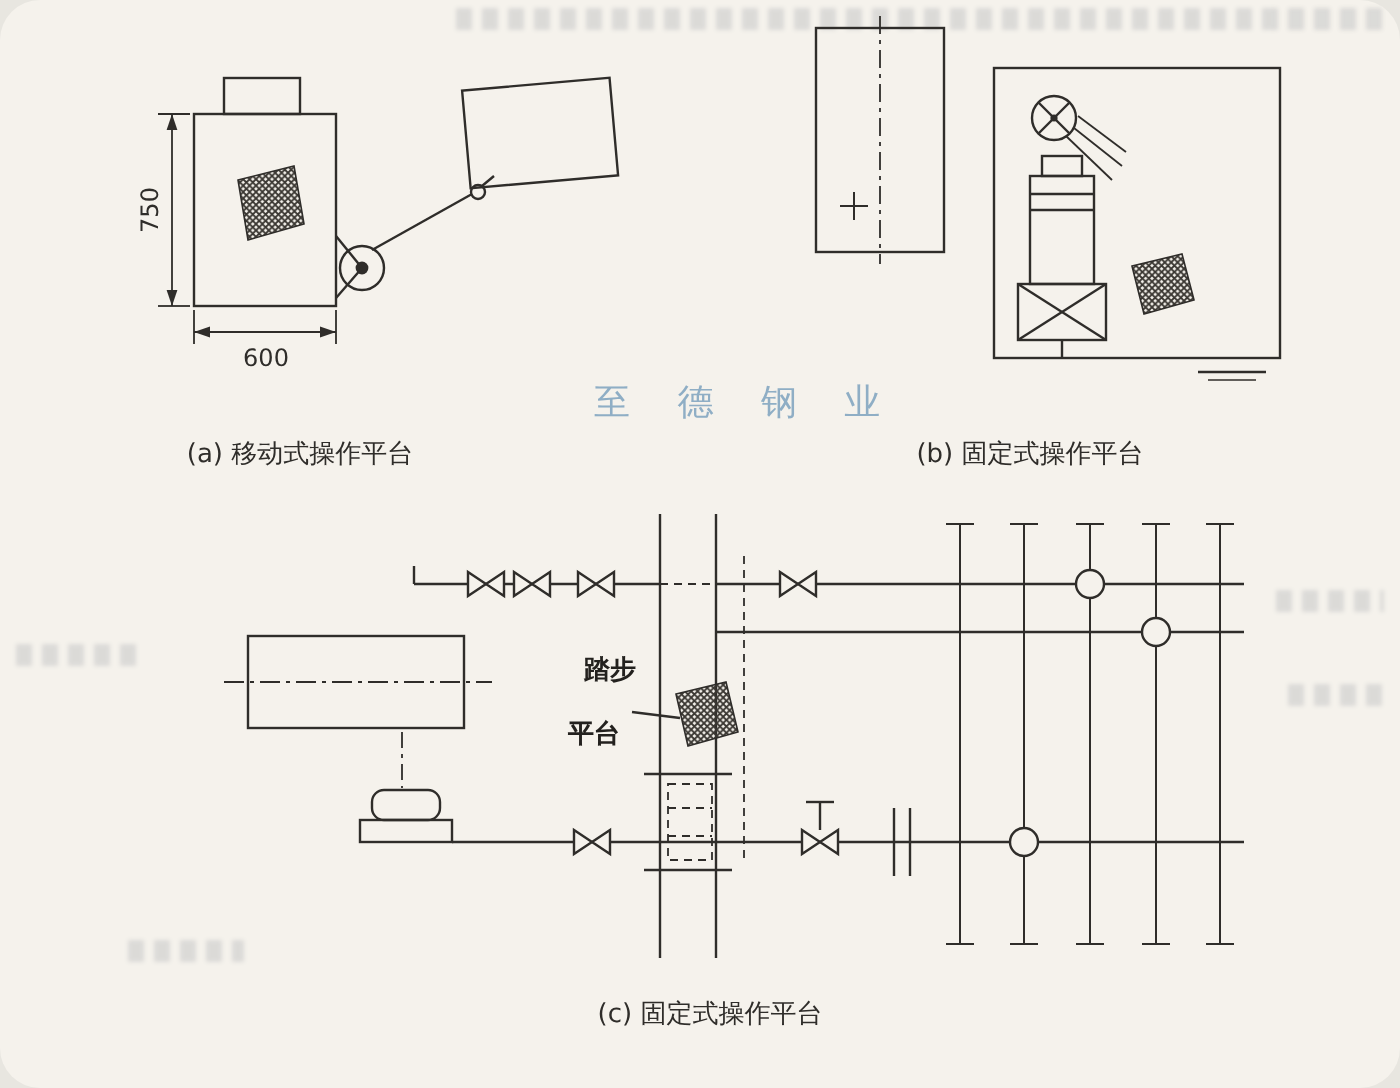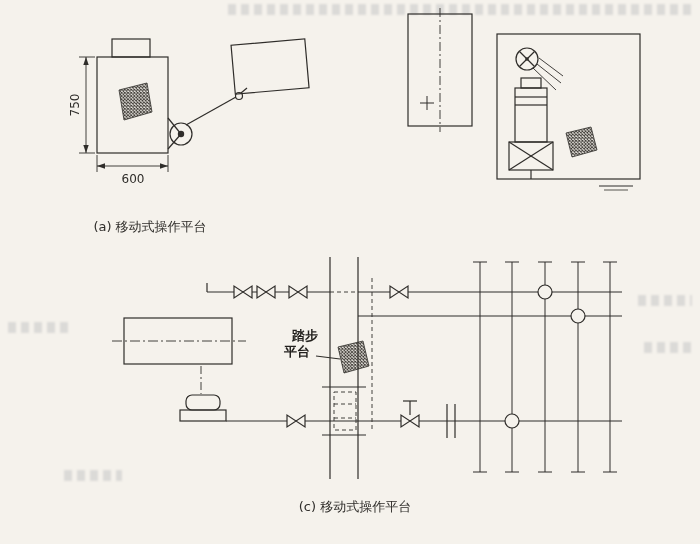--- a/index.html
+++ b/index.html
@@ -1,20 +1,21 @@
 <!DOCTYPE html>
 <html><head>
 <meta charset="utf-8">
 <style>
   html,body{margin:0;padding:0;background:#e8e6e0;}
   .page{
     position:relative;width:700px;height:544px;overflow:hidden;
     background:#f5f2ec;
     font-family:"DejaVu Sans", sans-serif;
     color:#2f2d2a;
+    border-radius:20px;
   }
   .page svg{position:absolute;left:0;top:0;}
   .lbl{position:absolute;font-size:13px;color:#2f2d2a;white-space:nowrap;}
   .center{text-align:center;margin-top:12px;}
   .dim{position:absolute;font-size:12px;color:#2f2d2a;}
   .dim-v{transform:rotate(-90deg);transform-origin:center;}
   .callout{position:absolute;font-size:13px;font-weight:600;color:#23211e;line-height:16px;}
   .caption{position:absolute;left:0;top:509px;width:100%;text-align:center;
     font-size:15px;font-weight:600;letter-spacing:1px;color:#262420;}
   .wm{position:absolute;color:rgba(125,162,190,0.85);}
@@ -194,20 +195,22 @@
         <circle cx="578" cy="316" r="7"></circle>
         <circle cx="512" cy="421" r="7"></circle>
       </g>
     </g>
   </svg>
 
   <div class="dim dim-v" style="left:60px;top:98px;width:30px;text-align:center;">750</div>
   <div class="dim" style="left:115px;top:172px;width:36px;text-align:center;">600</div>
 
   <div class="lbl center" style="left:65px;top:206px;width:170px;">(a) 移动式操作平台</div>
-  <div class="lbl center" style="left:270px;top:486px;width:170px;">(c) 移动式操作平台</div>
+  <div class="lbl center" style="left:430px;top:206px;width:170px;">(b) 固定式操作平台</div>
+  <div class="lbl center" style="left:270px;top:486px;width:170px;">(c) 固定式操作平台</div>
 
   <div class="callout" style="left:292px;top:328px;">踏步</div>
-  <div class="callout" style="left:284px;top:344px;">平台</div>
-
+  <div class="callout" style="left:284px;top:360px;">平台</div>
+
+  <div class="wm wm1">至 德 钢 业</div>
 
 
 </div>
 
 </body></html>

